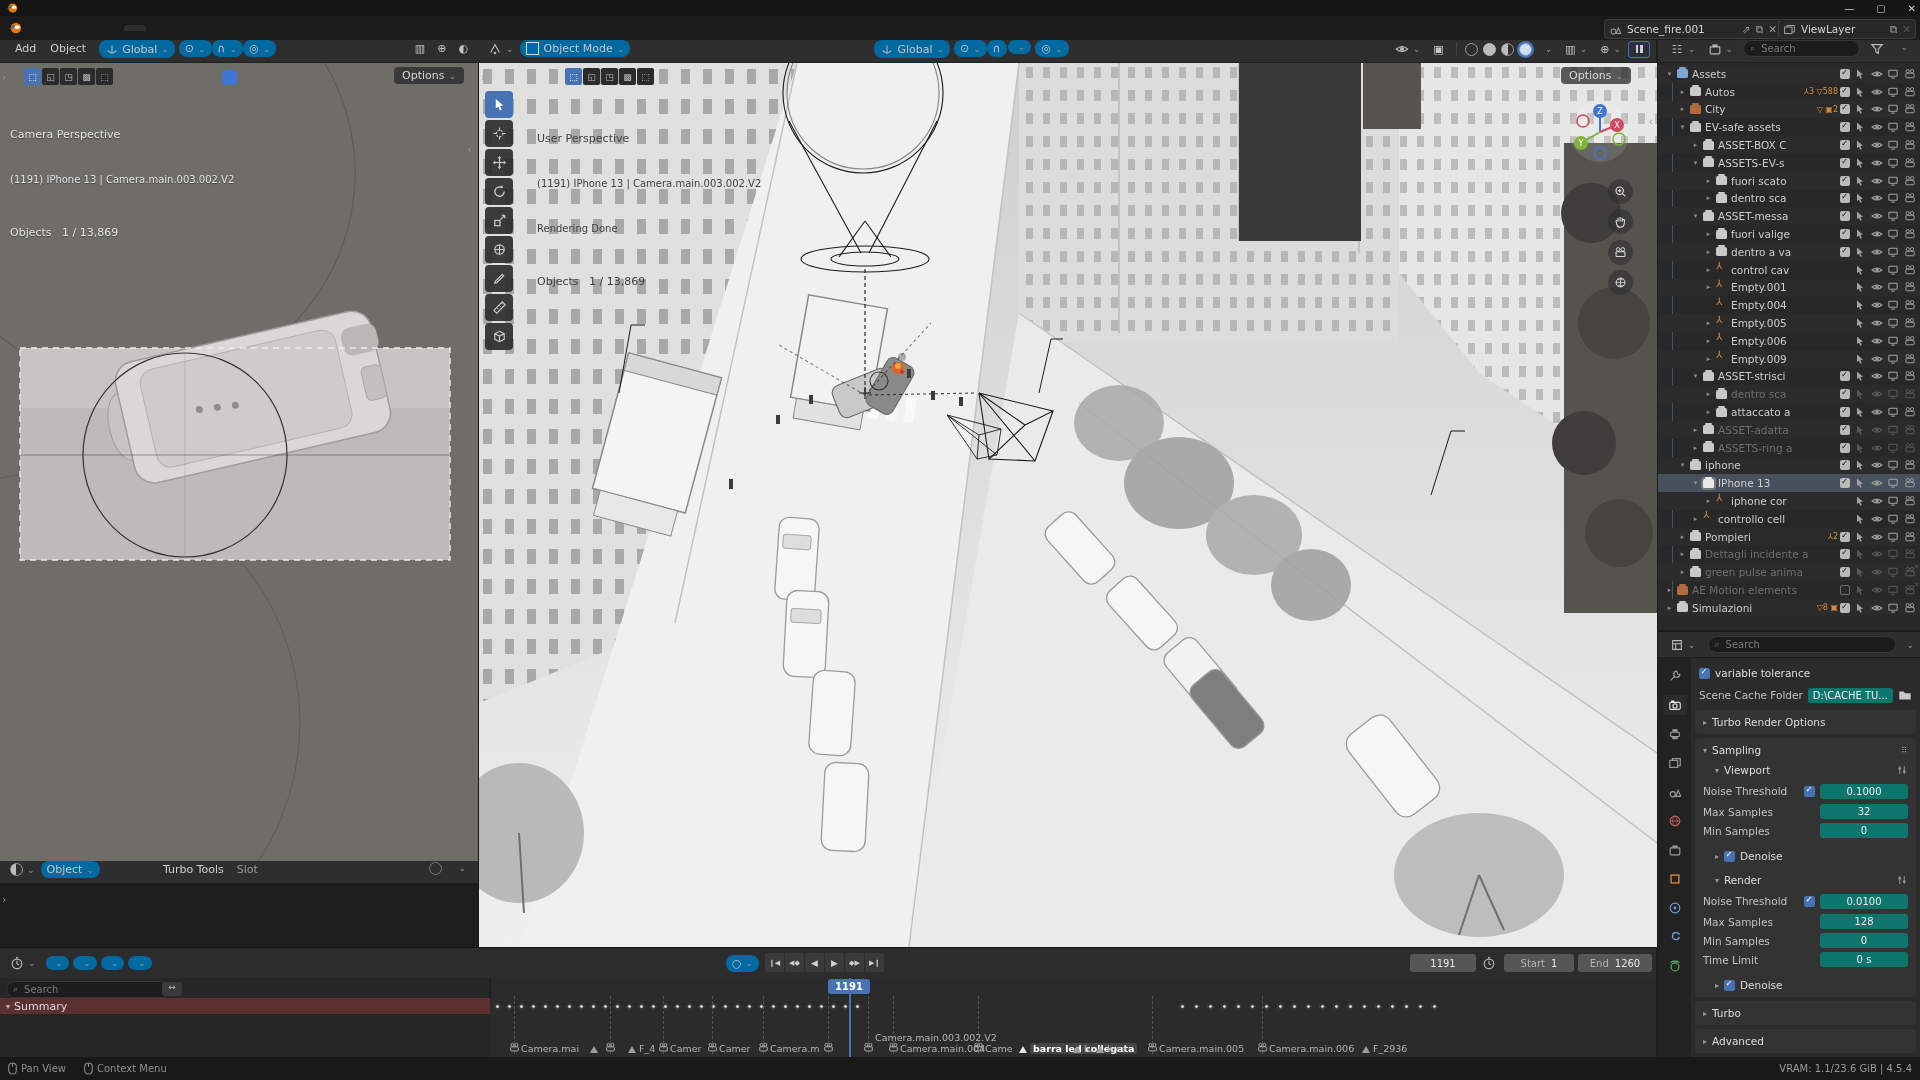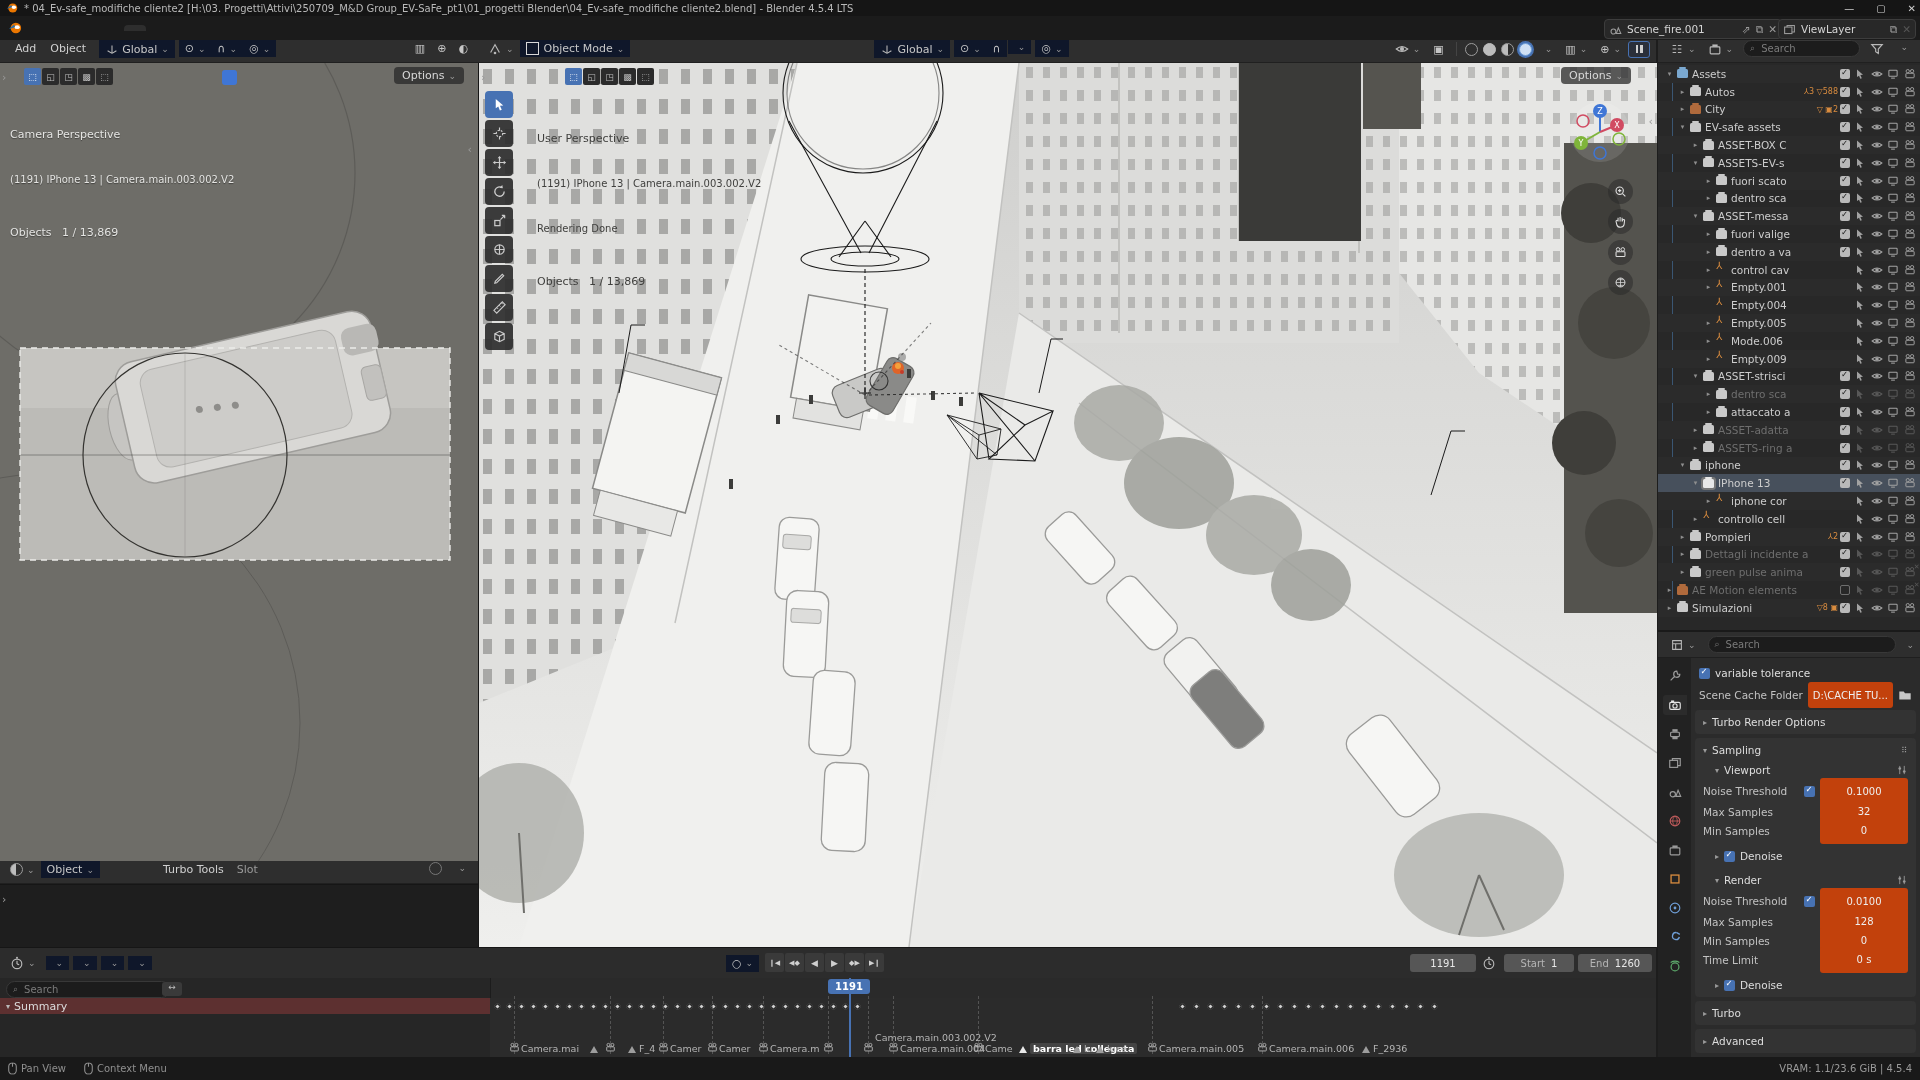--- a/index.html
+++ b/index.html
@@ -19,21 +19,21 @@
   #topbar .menus{display:flex;gap:2px;margin-left:26px}
   #topbar .menus span{padding:2px 8px;color:#c3c3c3}
   .tabs{display:flex;margin-left:10px}
   .tab{padding:3px 11px;color:#909090;border-radius:4px 4px 0 0;white-space:nowrap}
   .tab[data-active="1"]{background:#2e2e2e;color:#e8e8e8}
   .scenewidget{position:absolute;display:flex;align-items:center;height:18px;background:#282828;border:1px solid #3d3d3d;border-radius:4px;font-size:10.5px;color:#d5d5d5;padding:0 4px;gap:5px}
   .swicon{width:13px;height:13px;opacity:.8}
   
   .ehdr{background:#2e2e2e;border-bottom:1px solid #202020;display:flex;align-items:flex-start;box-sizing:border-box;color:#c6c6c6}
   .hbtn{display:flex;align-items:center;padding:2px 6px;border-radius:3px;white-space:nowrap}
-  .pill{background:#0f172a;border-radius:0}
+  .pill{background:#0369a1;border-radius:8px}
   .micon{width:14px;height:14px;color:#b9b9b9}
   .hmenu{padding:2px 7px;color:#cfcfcf}
   .sep{width:1px;height:14px;background:#444;margin:0 5px}
   
   .sph{width:13px;height:13px;border-radius:50%;border:1.5px solid #9c9c9c;box-sizing:border-box;margin:0 2px}
   .sph.solid{background:#bdbdbd;border-color:#bdbdbd}
   .sph.mat{background:linear-gradient(90deg,#bdbdbd 50%,transparent 50%)}
   .sph.rend{background:#cfe0f4;border-color:#6f9fd8;box-shadow:0 0 0 2px #4772b3}
   .pausebtn{display:flex;gap:2px;align-items:center;justify-content:center;width:20px;height:15px;border:1px solid #4772b3;border-radius:3px;background:#2a2f3a}
   .pausebtn i{width:2.5px;height:8px;background:#cfcfcf}
@@ -90,21 +90,21 @@
   #props{left:1658px;top:630px;width:262px;height:427px;background:#2b2b2b;border-top:2px solid #1a1a1a}
   #props-tabs{position:absolute;left:0;top:26px;width:33px;height:401px;background:#222222;display:flex;flex-direction:column;align-items:center;padding-top:8px;gap:9px;box-sizing:border-box}
   .ptab{width:24px;height:20px;display:flex;align-items:center;justify-content:center;color:#9b9b9b;border-radius:3px 0 0 3px}
   .ptab svg{width:14px;height:14px}
   .ptab[data-active="1"]{background:#2b2b2b;color:#e4e4e4}
   .ptab.red{color:#c35d5d}.ptab.orange{color:#d98c3f}.ptab.blue{color:#6f9fd8}.ptab.green{color:#5fae6e}
   #props-hdr{position:absolute;left:0;top:0;width:262px;height:26px;background:#2e2e2e;border-bottom:1px solid #1f1f1f;display:flex;align-items:center;padding:0 6px;gap:6px;box-sizing:border-box}
   #props-body{position:absolute;left:33px;top:26px;width:229px;height:401px;font-size:10.5px}
   .prow{display:flex;align-items:center;gap:5px;padding:0 8px;height:22px}
   .plabel{color:#c2c2c2;text-align:left;white-space:nowrap}
-  .pfield{background:#c2410c;border-radius:3px;height:26px;display:flex;align-items:center;justify-content:center;color:#eeeeee;font-size:10px;flex:1}
+  .pfield{background:#0f766e;border-radius:3px;height:15px;display:flex;align-items:center;justify-content:center;color:#eeeeee;font-size:10px;flex:1}
   .pcheck{width:11px;height:11px;background:#4772b3;border-radius:2px;position:relative;flex:none}
   .pcheck::after{content:"✓";position:absolute;left:1.5px;top:-2px;font-size:8.5px;color:#fff}
   .pbox{background:#333333;border-radius:4px;margin:4px 4px;padding:2px 0}
   .psec{display:flex;align-items:center;gap:5px;height:20px;padding:0 8px;color:#dddddd}
   .psec .caret{font-size:8px;color:#9a9a9a}
   .psub{margin-left:12px}
   .sliders-ic{margin-left:auto;color:#9a9a9a}
   
   #timeline{left:0;top:947px;width:1656px;height:110px;background:#2c2c2c;border-top:1px solid #161616}
   #tl-hdr{position:absolute;left:0;top:0;width:100%;height:30px;background:#2c2c2c;border-bottom:1px solid #202020;display:flex;align-items:center}
@@ -252,21 +252,20 @@
       </symbol>
   </defs>
 </svg>
 
 <div class="abs" id="titlebar">
   <svg width="12" height="12" viewBox="0 0 16 16">
       <circle cx="9" cy="8" r="6" fill="#ea7600"></circle>
       <ellipse cx="10.5" cy="7" rx="3" ry="2.2" fill="#fff"></ellipse>
       <path d="M1 9 L7 4 L8 7 Z" fill="#2a6fa8"></path>
     </svg>
-  <span class="t-title">* 04_Ev-safe_modifiche cliente2 [H:\03. Progetti\Attivi\250709_M&amp;D Group_EV-SaFe_pt1\01_progetti Blender\04_Ev-safe_modifiche cliente2.blend] - Blender 4.5.4 LTS</span>
   <div class="winbtns">
     <span>—</span>
     <span>▢</span>
     <span>✕</span>
   </div>
 </div>
 
 <div class="abs" id="topbar">
   <svg class="abs" style="left:8px;top:5px" width="14" height="14" viewBox="0 0 16 16">
       <circle cx="9" cy="8" r="6" fill="#ea7600"></circle>
@@ -1103,21 +1102,21 @@
         </span>
       <span class="tg o-cam">
           <svg viewBox="0 0 16 16">
             <use href="#i-cam2"></use>
           </svg>
         </span>
     </div>
       <div class="o-row" data-icon="empty" data-check="" data-indent="3">
       <span class="o-exp">▸</span>
       <span class="o-icon"></span>
-      <span class="o-label">Mode.006</span>
+      <span class="o-label">Empty.006</span>
       <span class="o-extra"></span>
       <span class="o-check"></span>
       <span class="tg">
           <svg viewBox="0 0 16 16">
             <use href="#i-arrow"></use>
           </svg>
         </span>
       <span class="tg">
           <svg viewBox="0 0 16 16">
             <use href="#i-eye"></use>

